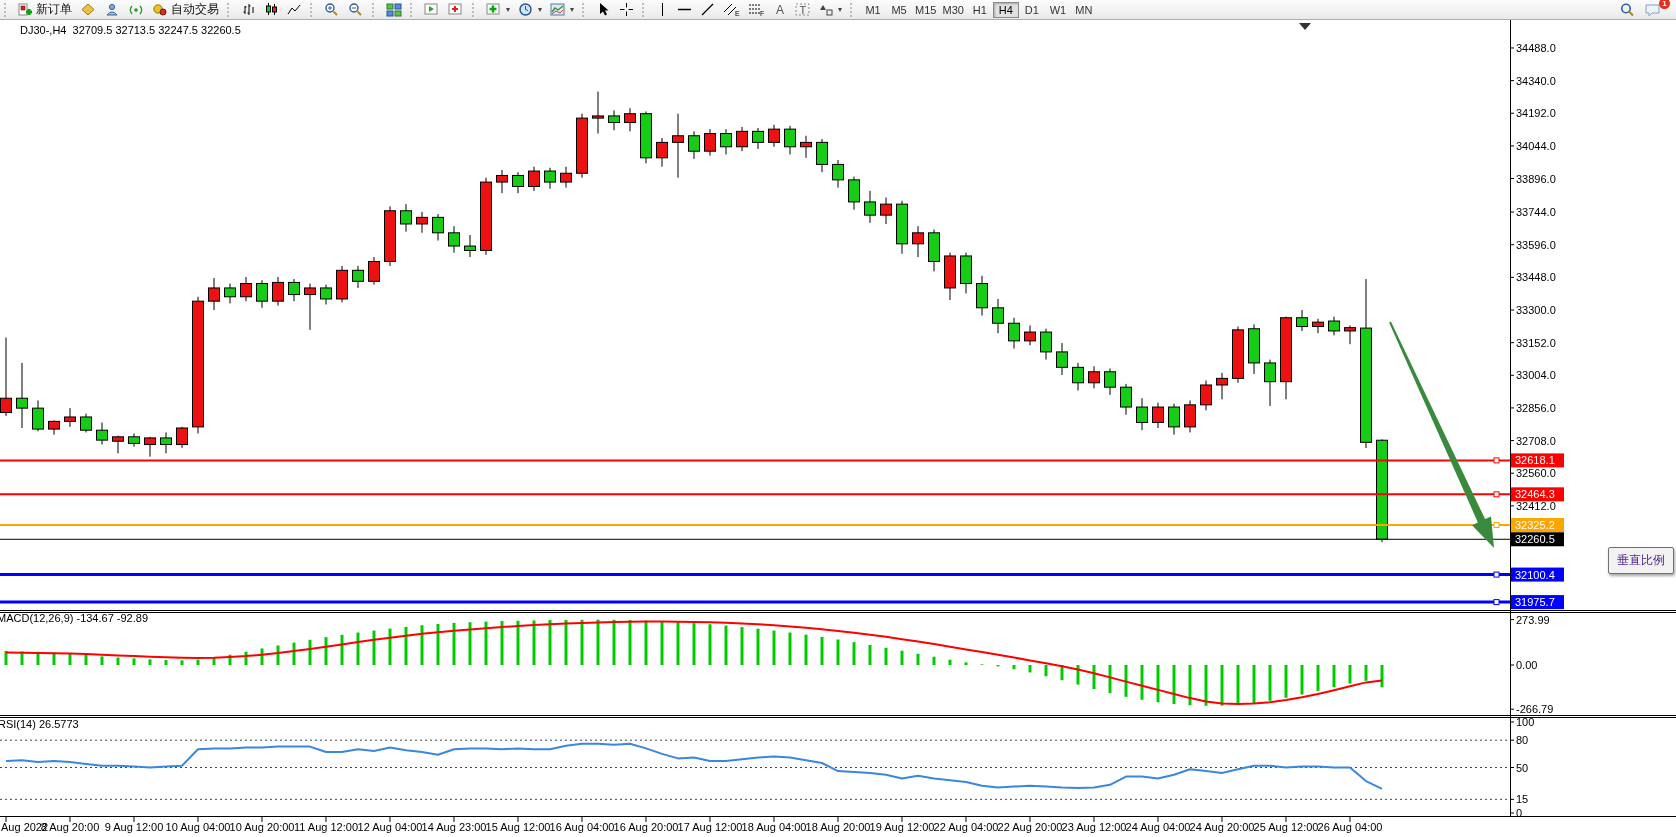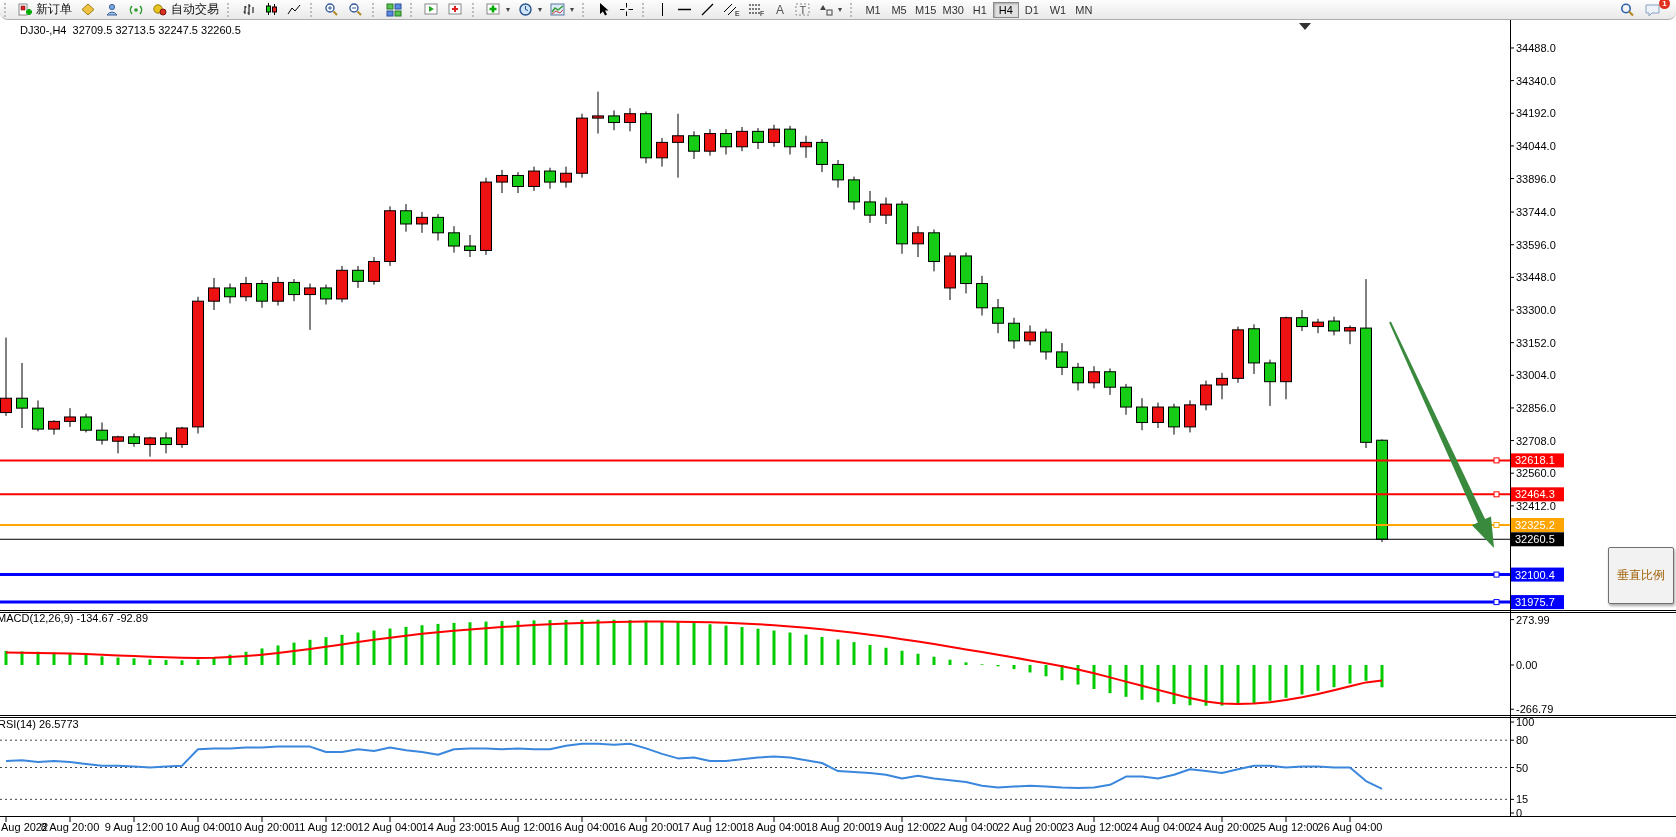--- a/index.html
+++ b/index.html
@@ -1,35 +1,35 @@
 <!DOCTYPE html>
 <html><head>
 <meta charset="utf-8">
 <style>
   html,body{margin:0;padding:0;width:1676px;height:837px;overflow:hidden;
     font-family:"Liberation Sans",sans-serif;background:#fff;}
   #toolbar{position:absolute;top:0;left:0;width:1676px;height:20px;display:flex;align-items:center;
-    background:linear-gradient(#fdfdfd,#e9e9e9);border-bottom:1px solid #aeaeae;font-size:12px;box-sizing:border-box;border-radius:8px;}
+    background:linear-gradient(#fdfdfd,#e9e9e9);border-bottom:1px solid #aeaeae;font-size:12px;box-sizing:border-box;}
   .grip{width:4px;height:14px;border-left:2px dotted #bdbdbd;margin:0 4px 0 4px;flex:none;}
   .tb-btn{display:flex;align-items:center;gap:3px;height:18px;padding:0 3px;border:1px solid transparent;
     background:none;font-size:12px;color:#111;font-family:inherit;flex:none;cursor:default;}
   .tb-btn svg{display:block;}
   .dd{font-size:8px;color:#444;margin-left:1px;line-height:1;}
   .tf-btn{min-width:26px;height:16px;font-size:11px;color:#333;border:1px solid transparent;
     background:none;padding:0 2px;font-family:inherit;flex:none;}
   .tf-btn.active{background:#e0e0e0;border:1px solid #8a8a8a;box-shadow:inset 1px 1px 2px rgba(0,0,0,.25);color:#000;}
   .tb-spacer{flex:1;}
   .chat-wrap{position:relative;}
   .badge{position:absolute;top:-4px;right:-5px;background:#e03020;color:#fff;font-size:8px;font-weight:bold;
     border-radius:50%;width:11px;height:11px;line-height:11px;text-align:center;}
   #chart-wrap{position:absolute;top:20px;left:0;width:1676px;height:817px;background:#fff;}
   #chart-svg{position:absolute;left:0;top:0;}
   #title{position:absolute;left:20px;top:4px;font-size:11px;color:#000;white-space:pre;}
   #tooltip{position:absolute;left:1608px;top:527px;background:#f2f2f2;border:1px solid #707070;border-radius:2px;
-    padding:19px 8px;font-size:12px;color:#a16207;box-shadow:1px 2px 3px rgba(0,0,0,.35);white-space:nowrap;}
+    padding:4px 8px;font-size:12px;color:#4c1d95;box-shadow:1px 2px 3px rgba(0,0,0,.35);white-space:nowrap;}
 </style>
 </head>
 <body>
 
 <div id="toolbar">
   <div class="grip"></div>
   <button class="tb-btn">
     <span>
         <svg width="15" height="15">
           <rect x="1" y="2" width="8" height="11" fill="#fff" stroke="#888"></rect>

